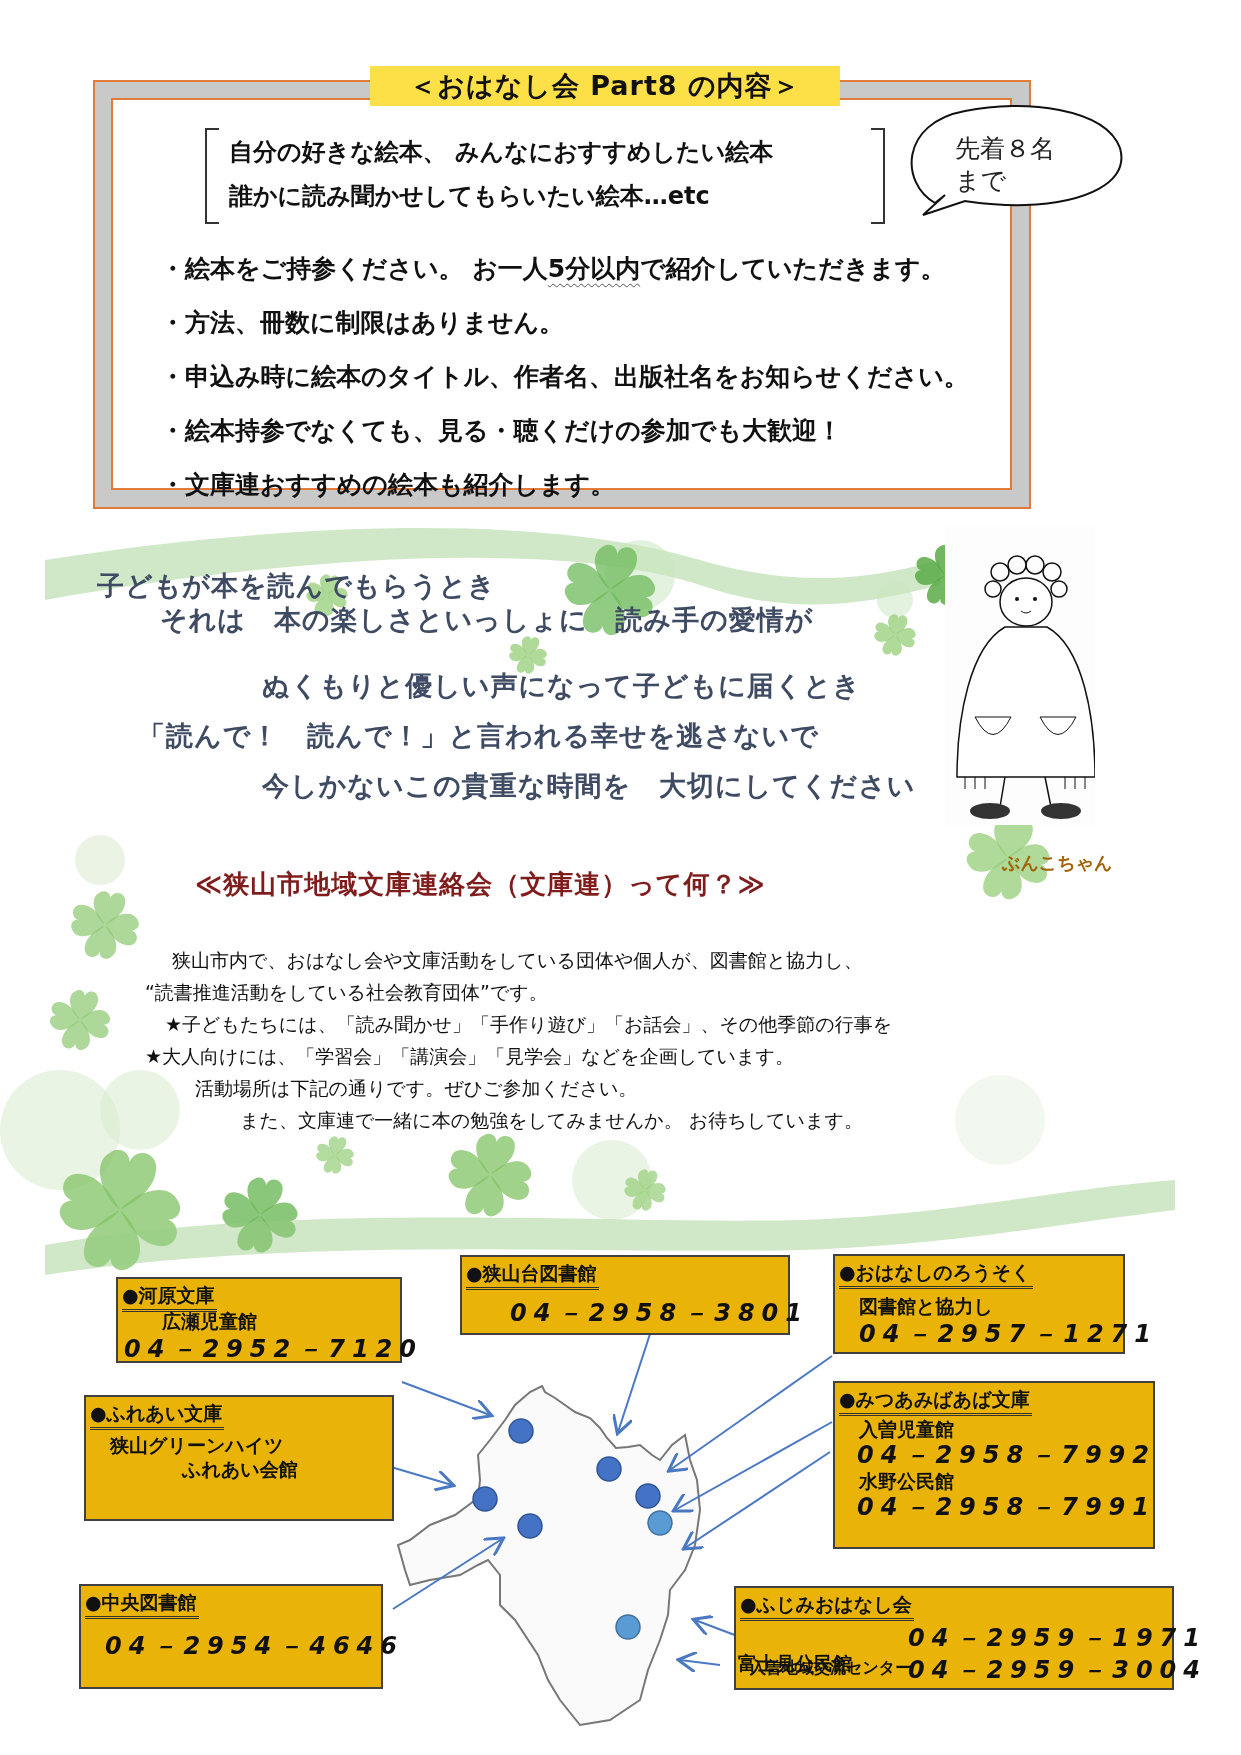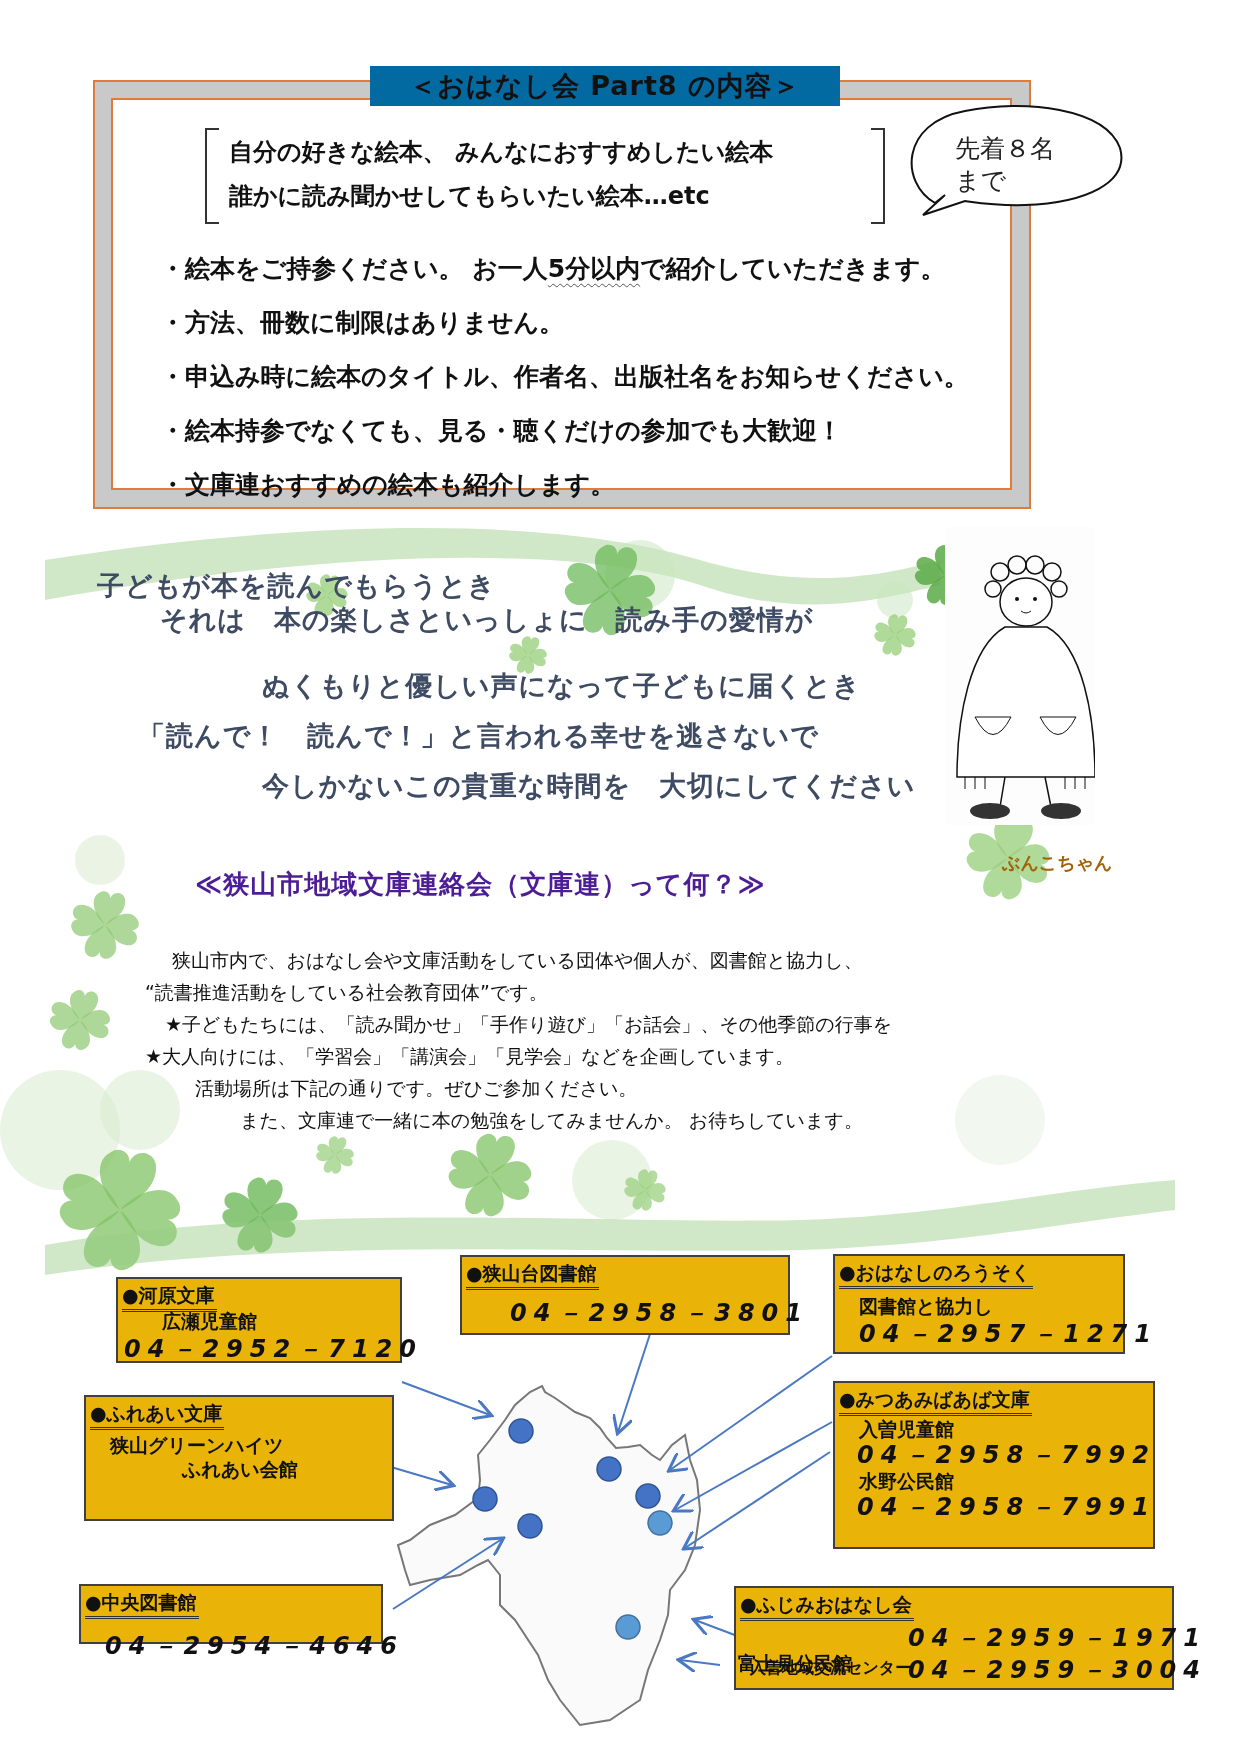--- a/index.html
+++ b/index.html
@@ -10,21 +10,21 @@
     .frame-outer {
       position: absolute; left: 93px; top: 80px; width: 938px; height: 429px;
       border: 2px solid #e07b39; background: #c9c9c9;
     }
     .frame-inner {
       position: absolute; left: 111px; top: 98px; width: 901px; height: 392px;
       border: 2px solid #e07b39; background: #ffffff;
     }
     .frame-title-wrap {
       position: absolute; left: 370px; top: 66px; width: 470px; height: 40px;
-      background: #0369a1; text-align: center;
+      background: #fde047; text-align: center;
     }
     .frame-title {
       font-family: "DejaVu Sans", sans-serif; font-weight: bold; font-size: 27px;
       line-height: 40px; color: #111; letter-spacing: 1px;
     }
     .bracket-box {
       position: absolute; left: 205px; top: 128px; width: 680px; height: 96px;
     }
     .bracket-left {
       position: absolute; left: 0; top: 0; width: 14px; height: 96px;
@@ -68,21 +68,21 @@
     }
 
     .illus {
       position: absolute; left: 945px; top: 527px; width: 150px; height: 298px; background: #fdfdfd;
     }
     .illus-caption {
       position: absolute; left: 1002px; top: 851px; font-weight: bold; font-size: 18px; color: #a16207;
     }
 
     .section-title {
-      position: absolute; left: 195px; top: 867px; font-weight: bold; font-size: 26px; color: #4c1d95;
+      position: absolute; left: 195px; top: 867px; font-weight: bold; font-size: 26px; color: #7f1d1d;
       white-space: nowrap; letter-spacing: 1px;
     }
     .para-line {
       position: absolute; font-size: 19px; color: #111; white-space: nowrap;
     }
 
     
     .card {
       position: absolute; border: 2px solid #404040; background: #eab308;
     }
@@ -308,21 +308,21 @@
 </div>
 
 <div class="card" style="left:833px;top:1381px;width:322px;height:168px;">
   <div class="card-name">●みつあみばあば文庫</div>
   <div class="card-venue" style="left:24px;top:34px;">入曽児童館</div>
   <div class="card-phone" style="left:22px;top:56px;">04－2958－7992</div>
   <div class="card-venue" style="left:24px;top:86px;">水野公民館</div>
   <div class="card-phone" style="left:22px;top:108px;">04－2958－7991</div>
 </div>
 
-<div class="card" style="left:79px;top:1584px;width:304px;height:60px;">
+<div class="card" style="left:79px;top:1584px;width:304px;height:105px;">
   <div class="card-name">●中央図書館</div>
   <div class="card-phone" style="left:24px;top:44px;">04－2954－4646</div>
 </div>
 
 <div class="card" style="left:734px;top:1586px;width:440px;height:104px;">
   <div class="card-name">●ふじみおはなし会</div>
   <div class="card-venue" style="left:2px;top:27px;margin-top:36px;">富士見公民館</div>
   <div class="card-phone" style="left:172px;top:34px;">04－2959－1971</div>
   <div class="card-venue" style="left:14px;top:70px;font-size:16px;text-align:right;">入曽地域交流センター</div>
   <div class="card-phone" style="left:172px;top:66px;">04－2959－3004</div>

